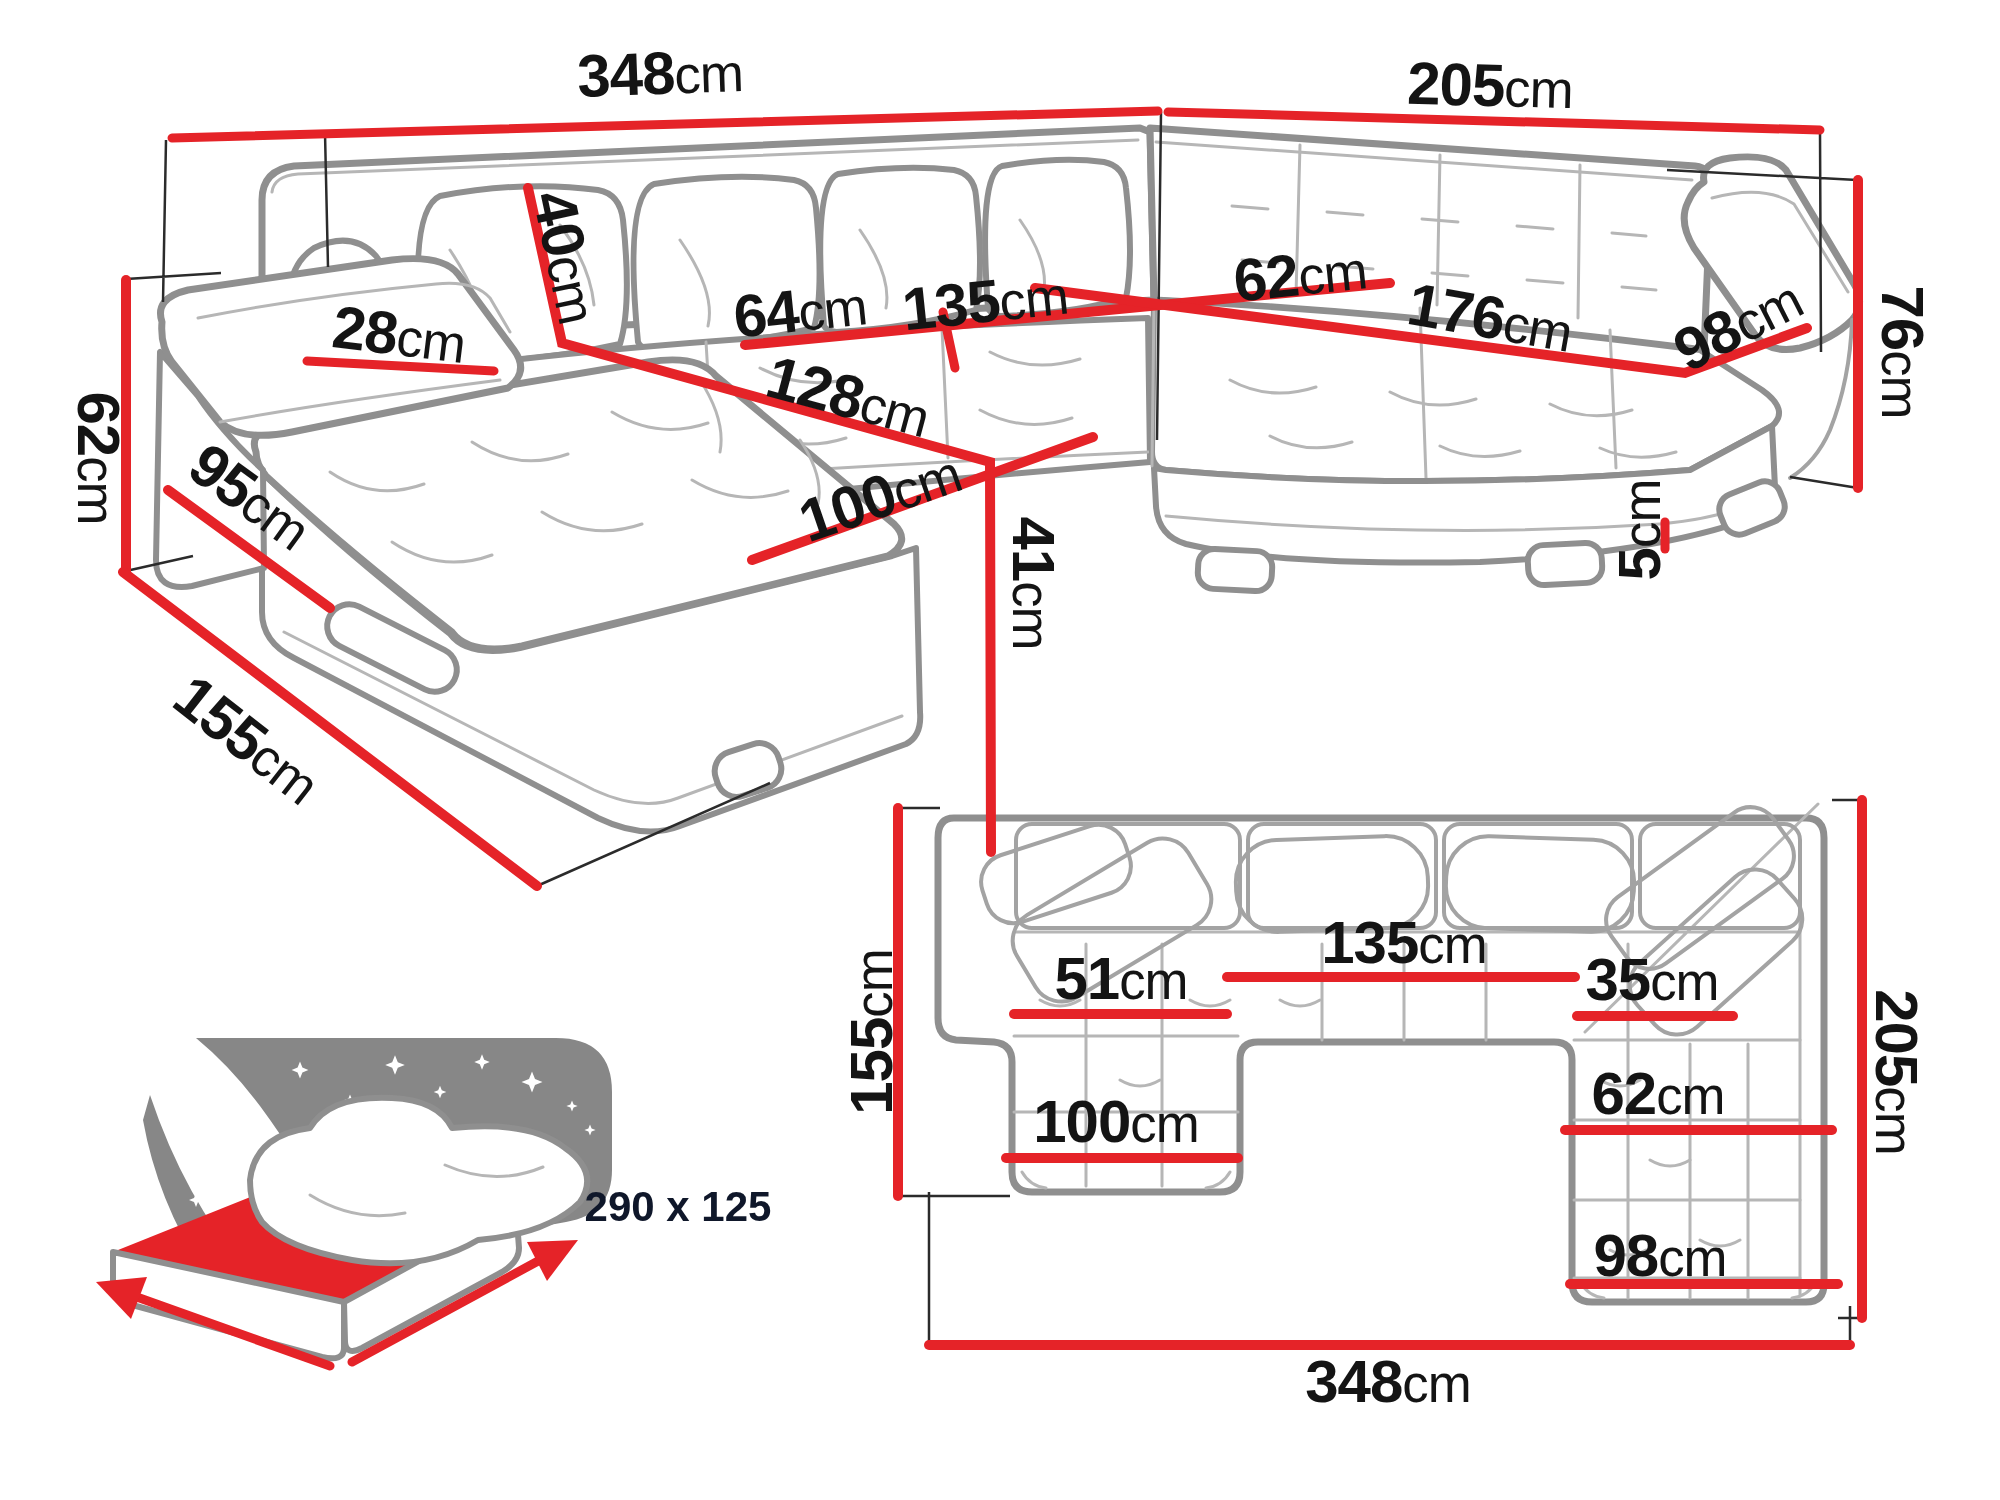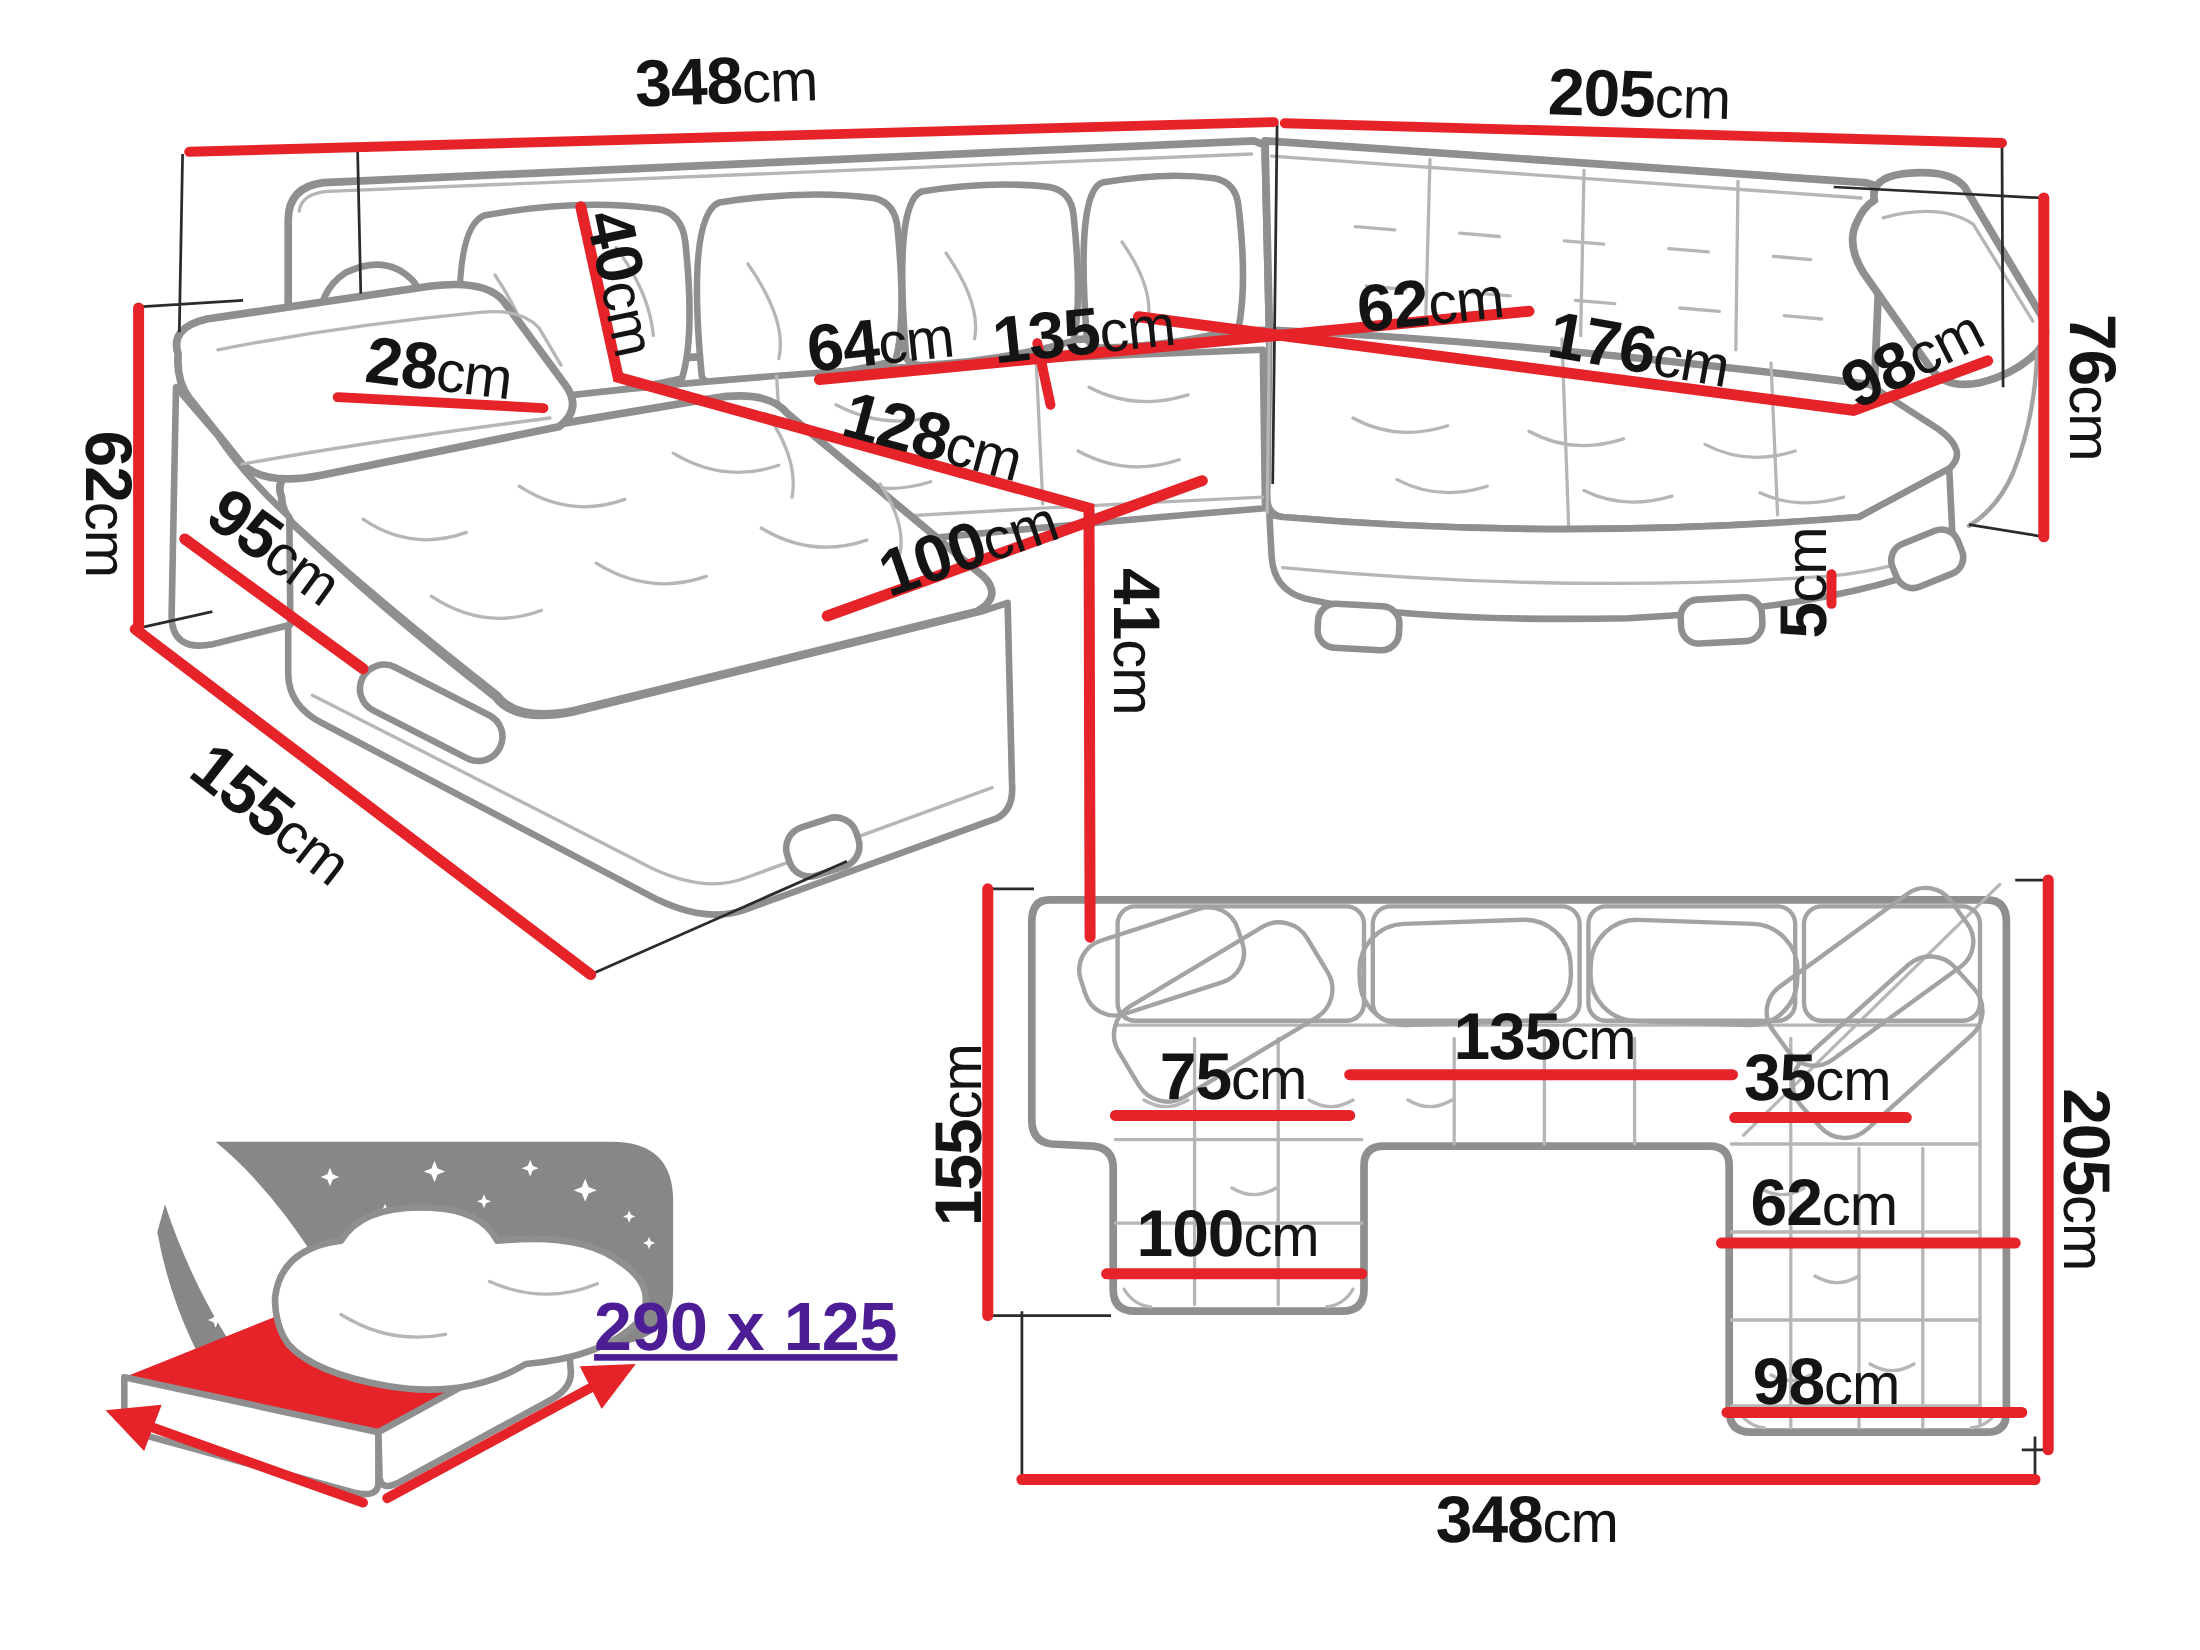--- a/index.html
+++ b/index.html
@@ -10,21 +10,21 @@
   .o6{stroke:#8f8f8f;stroke-width:6;fill:#fff;stroke-linecap:round;stroke-linejoin:round;}
   .m{stroke:#a3a3a3;stroke-width:4;fill:none;stroke-linecap:round;}
   .t{stroke:#b6b6b6;stroke-width:3;fill:none;stroke-linecap:round;}
   .red{stroke:#e52328;stroke-width:10;fill:none;stroke-linecap:round;}
   .red9{stroke:#e52328;stroke-width:9;fill:none;stroke-linecap:round;}
   .ext{stroke:#2b2b2b;stroke-width:2.5;fill:none;}
   .dim{position:absolute;transform:translate(-50%,-50%) rotate(var(--r,0deg));
        white-space:nowrap;color:#141414;font-size:60px;font-weight:700;letter-spacing:-1px;line-height:1;}
   .dim i{font-style:normal;font-weight:400;font-size:.88em;letter-spacing:-1px;}
   .gray-label{position:absolute;transform:translate(-50%,-50%);white-space:nowrap;
-       color:#4c1d95;font-size:62px;font-weight:700;line-height:1;text-decoration:underline;}
+       color:#0f172a;font-size:42px;font-weight:700;line-height:1;}
 </style>
 </head>
 <body>
 
 <div id="stage">
 
 <svg width="2000" height="1500" viewBox="0 0 2000 1500">
 
   <g>
 
@@ -194,21 +194,21 @@
 <div class="dim" style="left:848px;top:397px;--r:15deg"><b>128</b><i>cm</i></div>
 <div class="dim" style="left:1490px;top:318px;--r:10deg"><b>176</b><i>cm</i></div>
 <div class="dim" style="left:1738px;top:325px;--r:-27deg"><b>98</b><i>cm</i></div>
 <div class="dim" style="left:880px;top:497px;--r:-19deg"><b>100</b><i>cm</i></div>
 <div class="dim" style="left:1033px;top:583px;--r:90deg"><b>41</b><i>cm</i></div>
 <div class="dim" style="left:250px;top:497px;--r:36deg"><b>95</b><i>cm</i></div>
 <div class="dim" style="left:247px;top:740px;--r:38deg"><b>155</b><i>cm</i></div>
 <div class="dim" style="left:1640px;top:530px;--r:-90deg"><b>5</b><i>cm</i></div>
 
 <div class="dim" style="left:872px;top:1032px;--r:-90deg"><b>155</b><i>cm</i></div>
-<div class="dim" style="left:1121px;top:979px"><b>75</b><i>cm</i></div>
+<div class="dim" style="left:1121px;top:979px"><b>51</b><i>cm</i></div>
 <div class="dim" style="left:1404px;top:943px"><b>135</b><i>cm</i></div>
 <div class="dim" style="left:1116px;top:1122px"><b>100</b><i>cm</i></div>
 <div class="dim" style="left:1652px;top:980px"><b>35</b><i>cm</i></div>
 <div class="dim" style="left:1658px;top:1094px"><b>62</b><i>cm</i></div>
 <div class="dim" style="left:1660px;top:1256px"><b>98</b><i>cm</i></div>
 <div class="dim" style="left:1896px;top:1072px;--r:90deg"><b>205</b><i>cm</i></div>
 <div class="dim" style="left:1388px;top:1382px"><b>348</b><i>cm</i></div>
 
 <div class="gray-label" style="left:678px;top:1207px">290 x 125</div>
 

